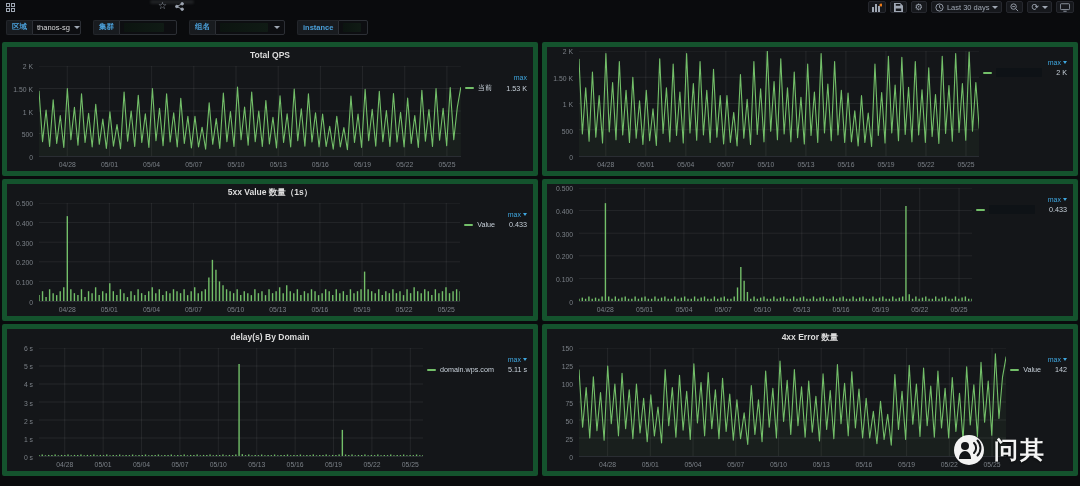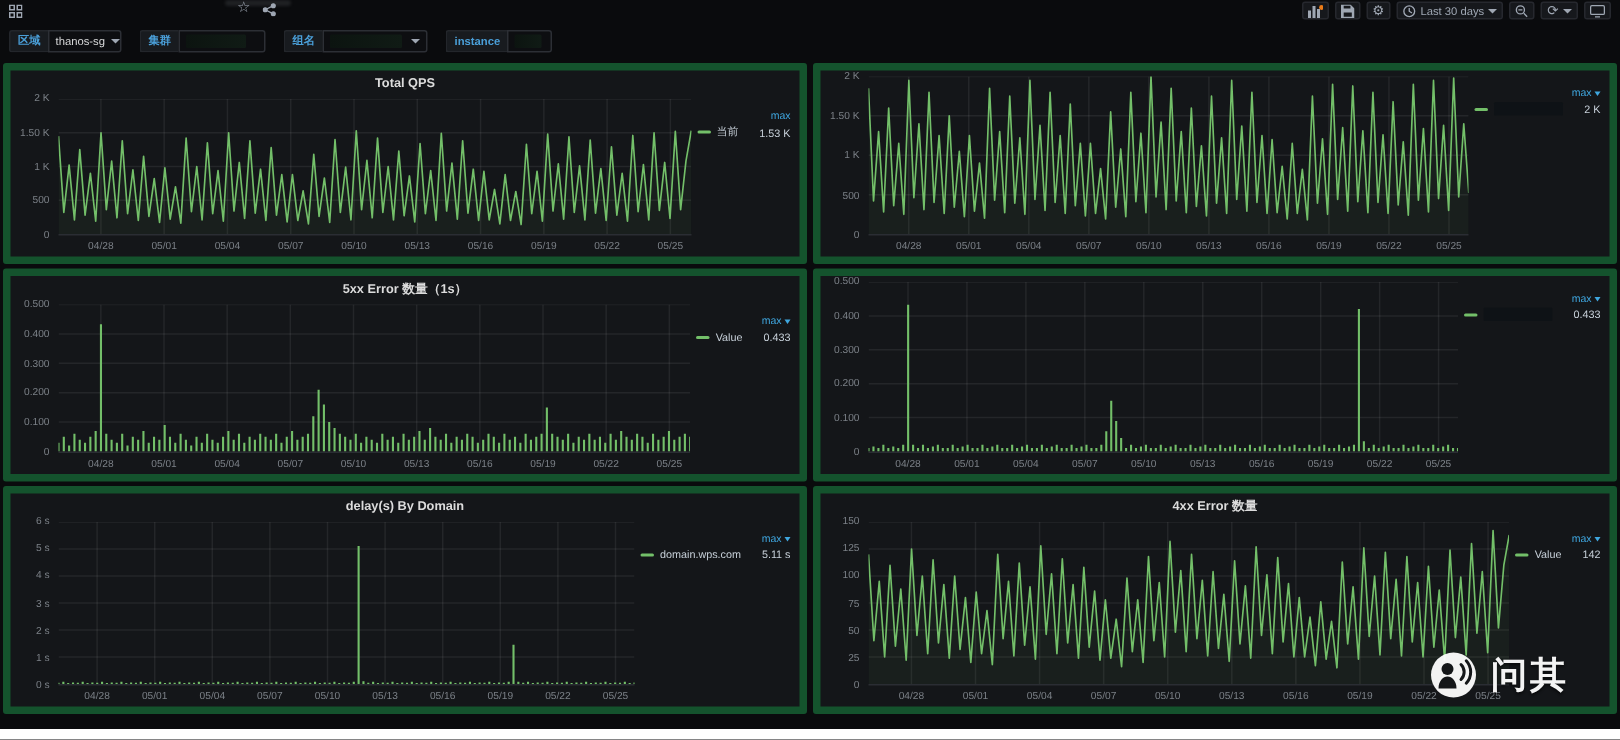--- a/index.html
+++ b/index.html
@@ -290,21 +290,21 @@
               <span class="lmark"></span>
               <span class="lredact"></span>
               <span class="lval">2 K</span>
             </div>
           </div>
       </aside>
     </div>
   </section>
 
   <section class="panel">
-    <div class="ptitle">5xx Error 数量（1s）</div>
+    <div class="ptitle">5xx Value 数量（1s）</div>
     <div class="pbody">
       <div class="plotwrap">
         <div class="ylabels">
             <div class="ytick" style="bottom: 100%;">0.500</div>
             <div class="ytick" style="bottom: 80%;">0.400</div>
             <div class="ytick" style="bottom: 60%;">0.300</div>
             <div class="ytick" style="bottom: 40%;">0.200</div>
             <div class="ytick" style="bottom: 20%;">0.100</div>
             <div class="ytick" style="bottom: 0%;">0</div>
           </div>

